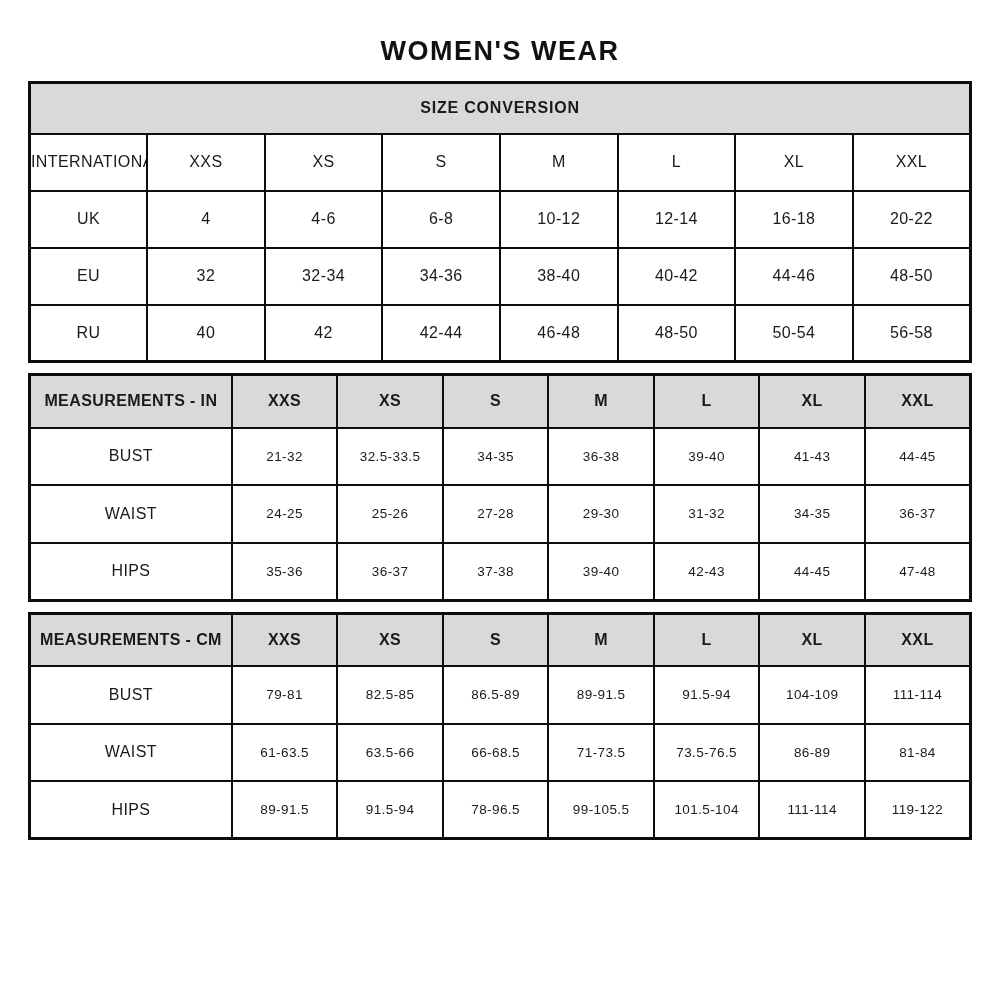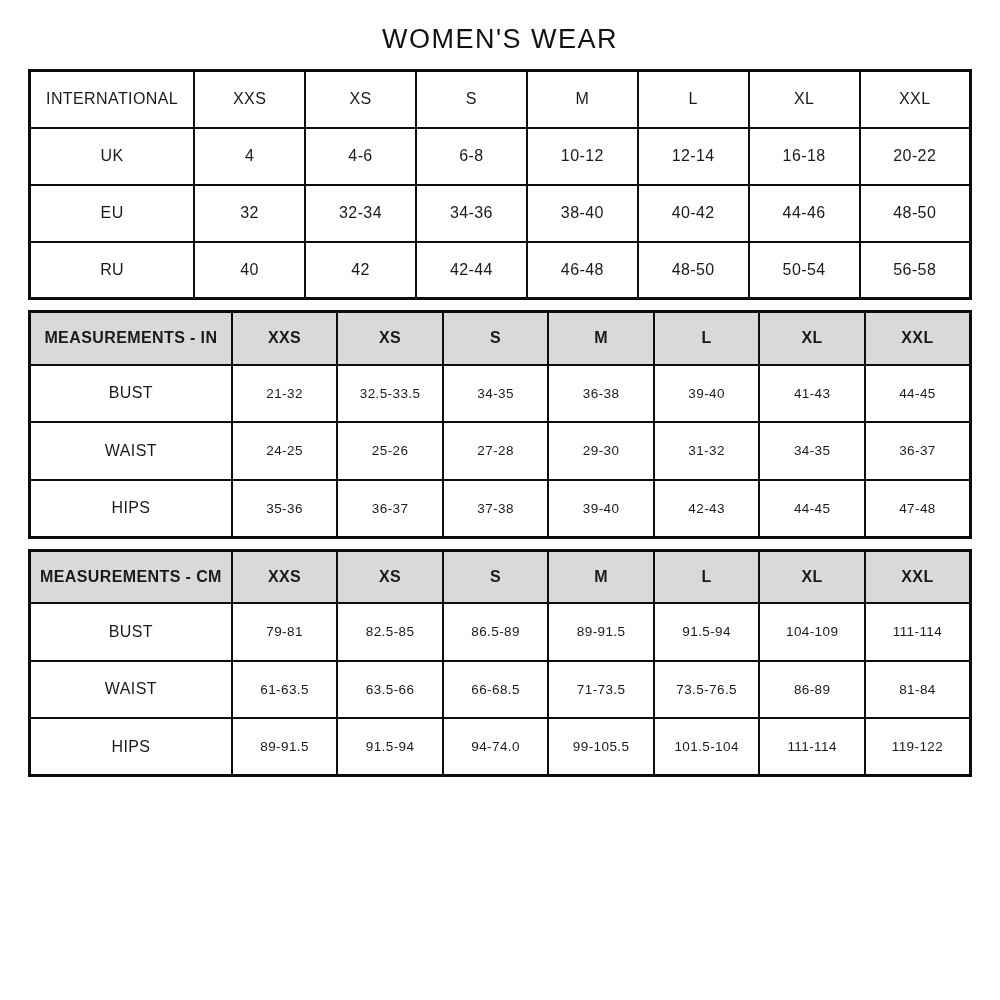--- a/index.html
+++ b/index.html
@@ -10,24 +10,24 @@
   }
   .page {
     width: 1000px;
     height: 1000px;
     background: #ffffff;
     padding: 16px 28px 15px 28px;
   }
   .page-title {
     text-align: center;
     font-size: 27px;
-    font-weight: normal;
+    font-weight: bold;
     letter-spacing: 1.5px;
     color: #111111;
-    margin: 8px 0 14px 0;
+    margin: 20px 0 14px 0;
   }
   table {
     width: 100%;
     border-collapse: collapse;
     table-layout: fixed;
     border: 3px solid #0d0d0d;
   }
   th, td {
     border: 2px solid #0d0d0d;
     text-align: center;
@@ -69,20 +69,23 @@
 </head>
 <body>
 
 <div class="page">
 
   <h1 class="page-title">WOMEN'S WEAR</h1>
 
   <table class="conv">
     <thead>
       <tr>
+        <th class="banner-cell" colspan="8">SIZE CONVERSION</th>
+      </tr>
+      <tr>
           <th>INTERNATIONAL</th>
           <th>XXS</th>
           <th>XS</th>
           <th>S</th>
           <th>M</th>
           <th>L</th>
           <th>XL</th>
           <th>XXL</th>
         </tr>
     </thead>
@@ -198,21 +201,21 @@
           <td>66-68.5</td>
           <td>71-73.5</td>
           <td>73.5-76.5</td>
           <td>86-89</td>
           <td>81-84</td>
         </tr>
         <tr>
           <td>HIPS</td>
           <td>89-91.5</td>
           <td>91.5-94</td>
-          <td>94-74.0</td>
+          <td>78-96.5</td>
           <td>99-105.5</td>
           <td>101.5-104</td>
           <td>111-114</td>
           <td>119-122</td>
         </tr>
       </tbody>
   </table>
 
 </div>
 

